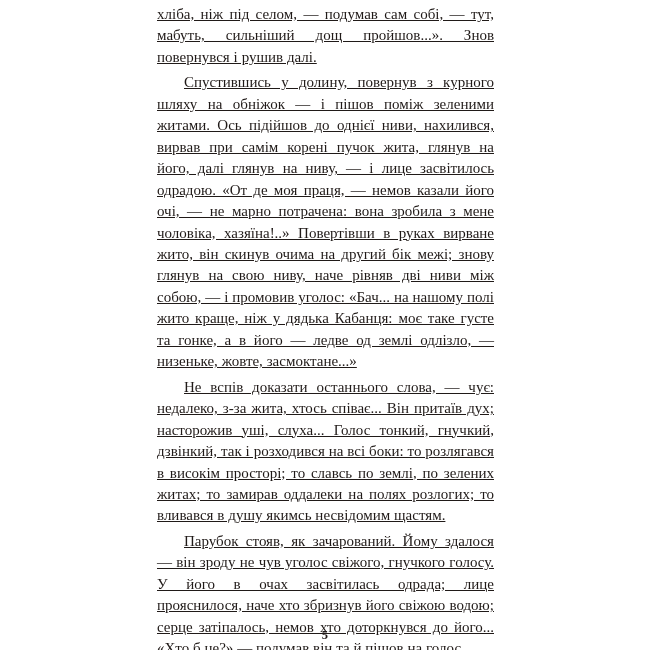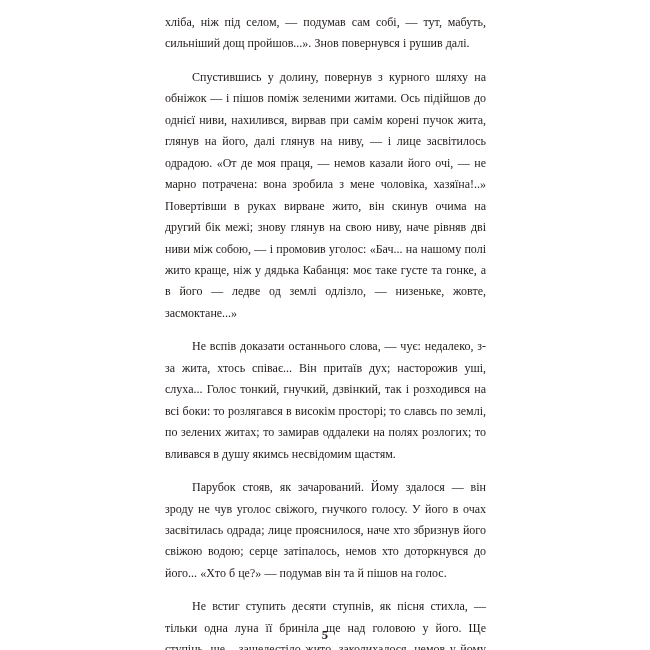--- a/index.html
+++ b/index.html
@@ -19,29 +19,30 @@
   }
 
   .text-column {
     position: absolute;
     left: 153px;
     top: 0px;
     width: 345px;
   }
 
   .para {
-    margin: 12px;
+    margin: 4px;
     text-align: justify;
     text-justify: inter-word;
-    font-size: 12px;
+    font-size: 15px;
     line-height: 21.45px;
     text-indent: 27px;
     hyphens: manual;
     -webkit-hyphens: manual;
     word-spacing: 0.1px;
+    text-decoration: underline;
   }
 
   
   .para.continuation {
     text-indent: 0;
   }
 
   .page-number {
     position: absolute;
     left: 0;

